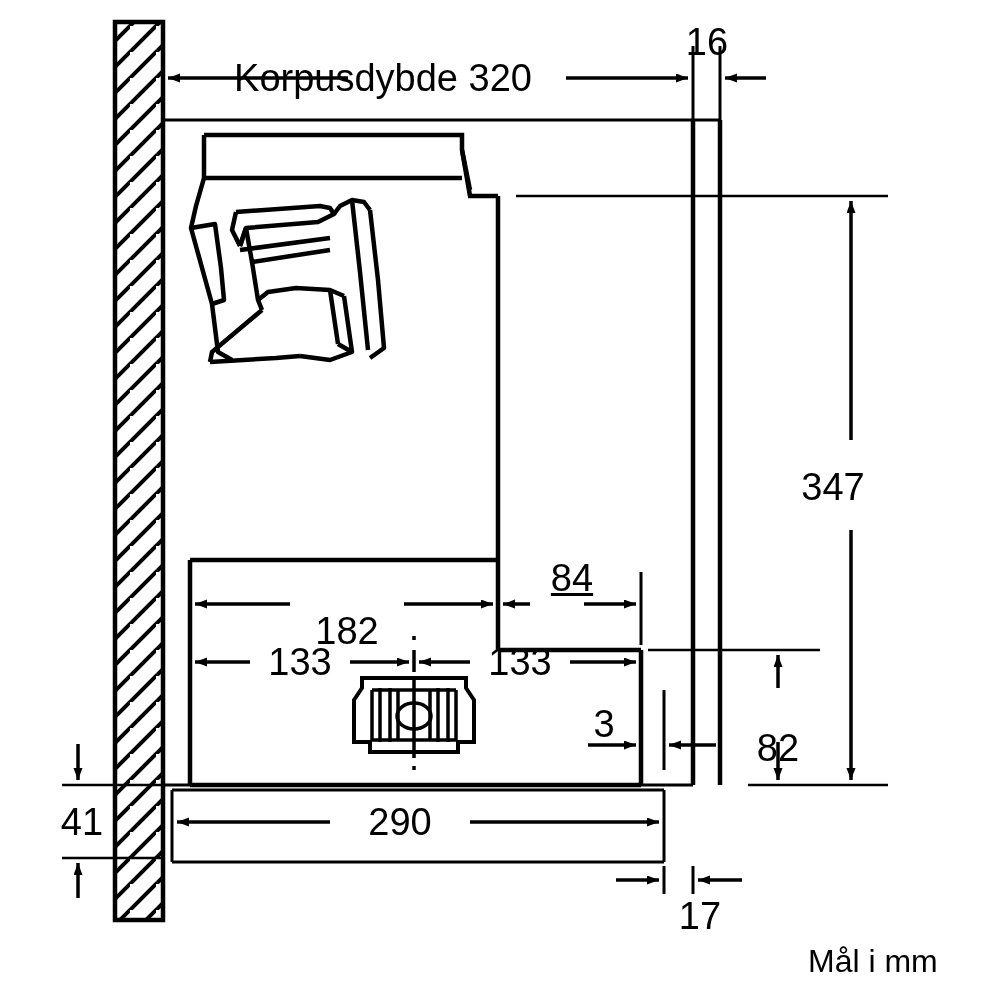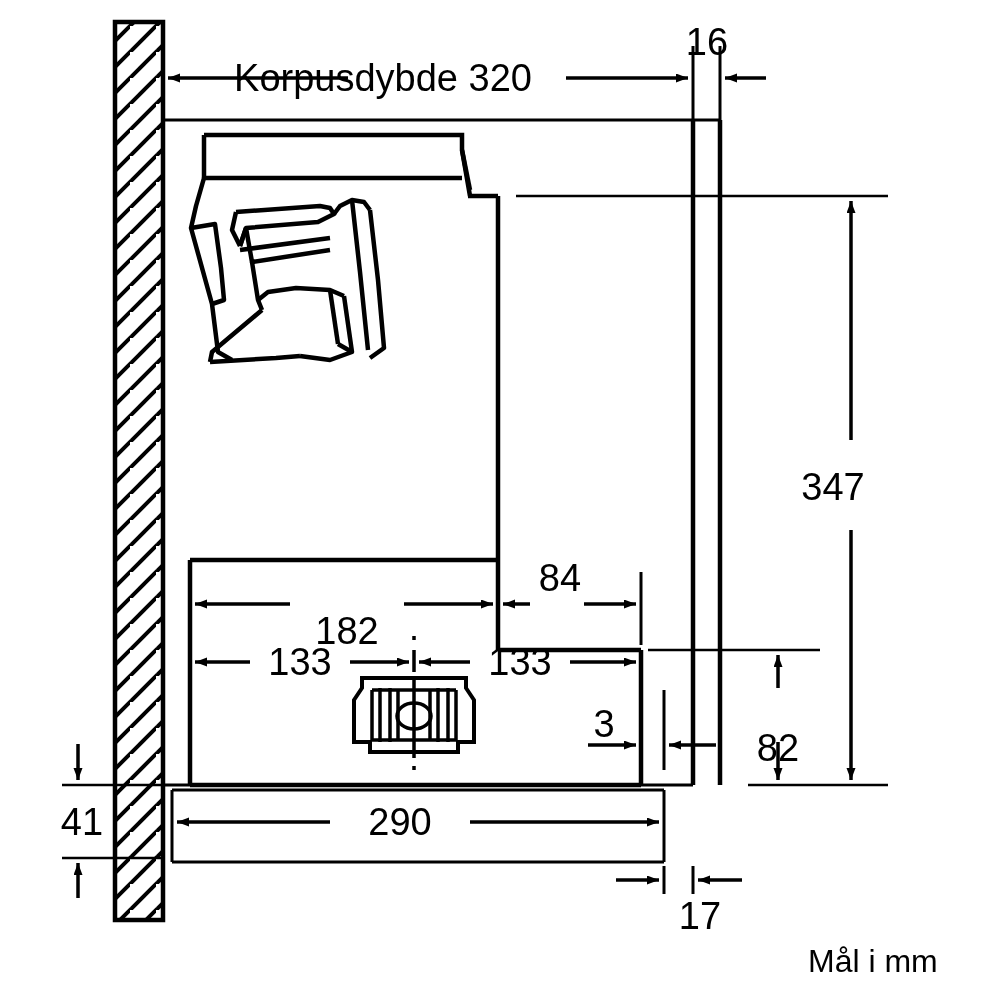--- a/index.html
+++ b/index.html
@@ -188,21 +188,21 @@
   <div class="dimtext t-main ctr" style="left:383px;top:78px;">Korpusdybde 320</div>
 
   <div class="dimtext t-dim ctr" style="left:707px;top:42px;text-align:right;">16</div>
 
   <div class="dimtext t-dim ctr" style="left:833px;top:487px;">347</div>
 
   <div class="dimtext t-dim ctr" style="left:778px;top:716px;margin-top:32px;">82</div>
 
   <div class="dimtext t-dim ctr" style="left:347px;top:604px;margin-top:27px;">182</div>
 
-  <div class="dimtext t-dim ctr" style="left:560px;top:578px;">84</div>
+  <div class="dimtext t-dim ctr" style="left:572px;top:578px;text-decoration:underline;">84</div>
 
   <div class="dimtext t-dim ctr" style="left:300px;top:662px;">133</div>
 
   <div class="dimtext t-dim ctr" style="left:520px;top:662px;">133</div>
 
   <div class="dimtext t-dim ctr" style="left:604px;top:724px;">3</div>
 
   <div class="dimtext t-dim ctr" style="left:82px;top:822px;">41</div>
 
   <div class="dimtext t-dim ctr" style="left:400px;top:822px;">290</div>

